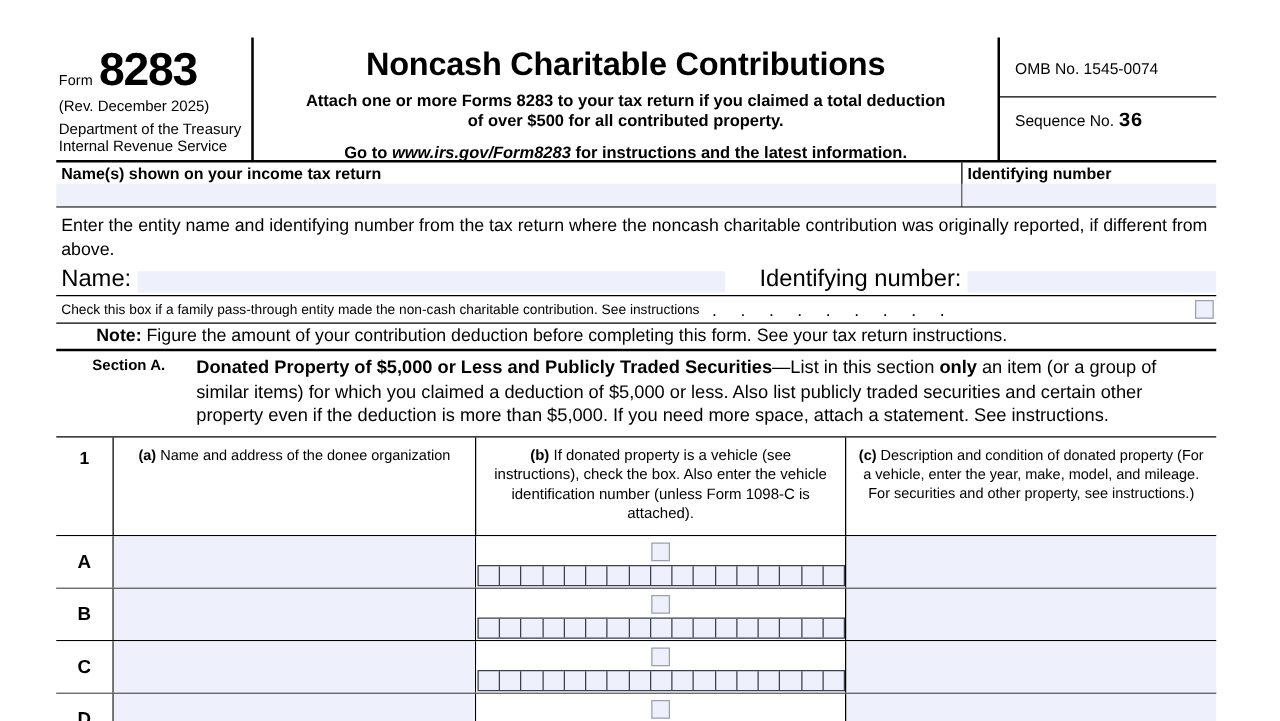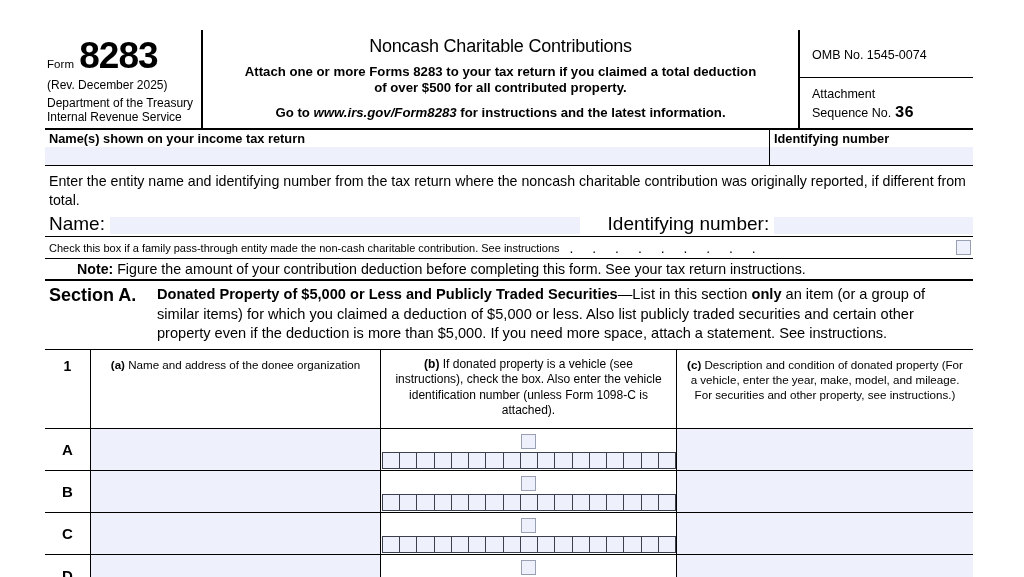--- a/index.html
+++ b/index.html
@@ -78,22 +78,22 @@
     line-height: 1.18;
   }
 
   .mast-center {
     flex: 1 1 auto;
     text-align: center;
     padding: 7px 10px 0 10px;
     box-sizing: border-box;
   }
   .main-title {
-    font-size: 18px;
-    font-weight: normal;
+    font-size: 26px;
+    font-weight: bold;
     letter-spacing: -0.2px;
     line-height: 1.1;
   }
   .sub1 {
     font-size: 13.2px;
     font-weight: bold;
     line-height: 1.25;
     margin-top: 7px;
   }
   .sub2 {
@@ -237,24 +237,25 @@
   }
   .noteline b { font-weight: bold; margin-left: 28px; }
 
   
   .section {
     display: flex;
     padding: 4px 2px 5px 4px;
     border-bottom: 1.5px solid #000;
   }
   .section-tag {
-    font-size: 18px;
+    font-size: 12px;
     font-weight: bold;
     flex: 0 0 108px;
     white-space: nowrap;
+    text-align: center;
   }
   .section-body {
     font-size: 14.6px;
     line-height: 1.33;
   }
   .section-body b { font-weight: bold; }
 
   
   .tbl {
     border-bottom: 1px solid #000;
@@ -396,39 +397,38 @@
           <span>of over $500 for all contributed property.</span>
         </div>
         <div class="sub2">
           <span>Go to </span><span class="ital">www.irs.gov/Form8283</span><span> for instructions and the latest information.</span>
         </div>
       </div>
 
       <div class="mast-right">
         <div class="omb">OMB No. 1545-0074</div>
         <div class="attach">
-          <div>Attachment</div>
           <div><span>Sequence No. </span><span class="seqno">36</span></div>
         </div>
       </div>
 
     </div>
 
     <div class="namerow">
       <div class="namerow-left">
         <div class="fieldlabel">Name(s) shown on your income tax return</div>
         <div class="fillbox"></div>
       </div>
       <div class="namerow-right">
         <div class="fieldlabel">Identifying number</div>
         <div class="fillbox"></div>
       </div>
     </div>
 
-    <div class="entity-note">Enter the entity name and identifying number from the tax return where the noncash charitable contribution was originally reported, if different from total.</div>
+    <div class="entity-note">Enter the entity name and identifying number from the tax return where the noncash charitable contribution was originally reported, if different from above.</div>
 
     <div class="entity-fields">
       <span class="ef-label">Name:</span>
       <span class="ef-input name"></span>
       <span class="ef-spacer"></span>
       <span class="ef-label">Identifying number:</span>
       <span class="ef-input idnum"></span>
     </div>
 
     <div class="checkline">

